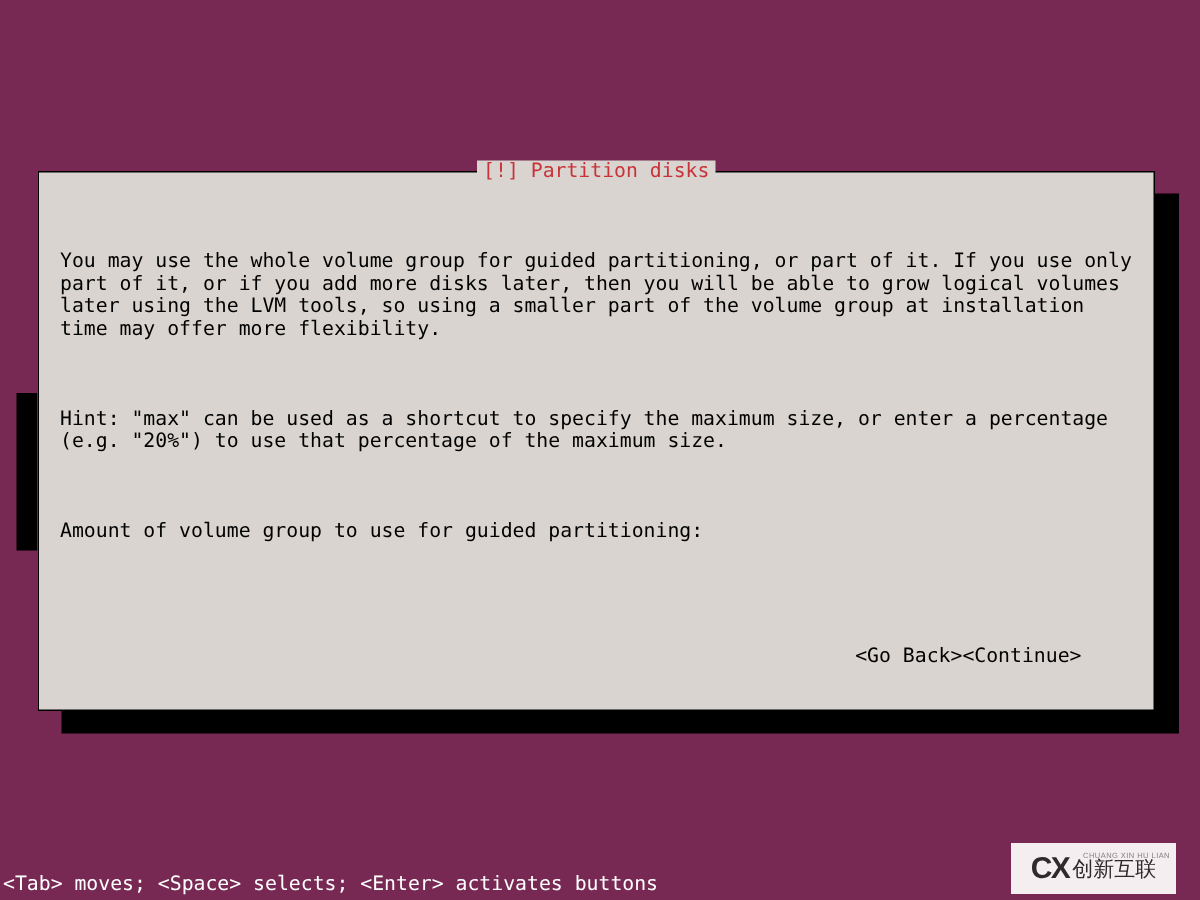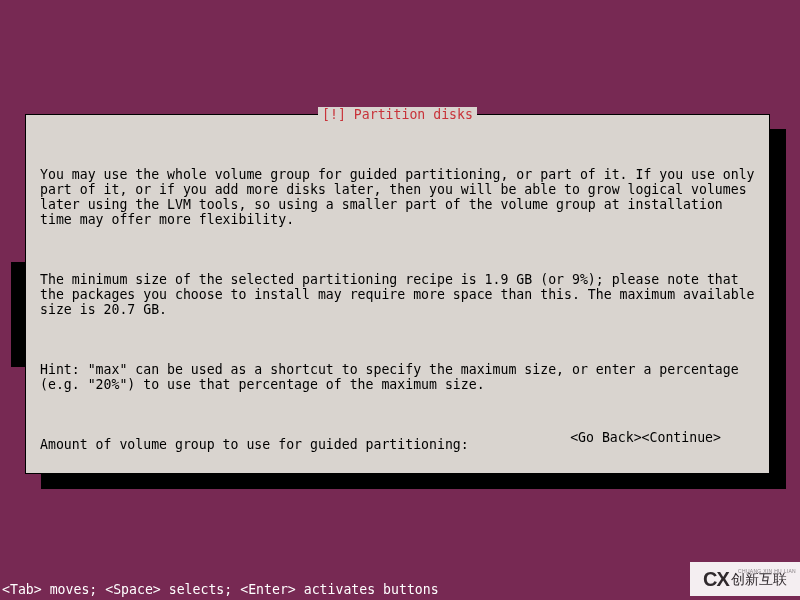--- a/index.html
+++ b/index.html
@@ -85,21 +85,21 @@
   .nav-btn { white-space: pre; }
   .help-bar {
     position: absolute;
     bottom: 3px;
     left: 2px;
     color: #fff;
     white-space: pre;
   }
   .watermark {
     position: absolute;
-    right: 0;
+    right: 16px;
     bottom: 4px;
     width: 110px;
     height: 34px;
     background: #fff;
     opacity: 0.92;
     display: flex;
     align-items: center;
     justify-content: center;
     font-family: Arial, sans-serif;
   }
@@ -141,21 +141,20 @@
 
 <div class="dialog">
   <div class="title-wrap">
     <span class="title">
       <span>[!] Partition disks</span>
     </span>
   </div>
 
   <div class="content">
     <div class="para">You may use the whole volume group for guided partitioning, or part of it. If you use only part of it, or if you add more disks later, then you will be able to grow logical volumes later using the LVM tools, so using a smaller part of the volume group at installation time may offer more flexibility.</div>
-    <div class="para">The minimum size of the selected partitioning recipe is 1.9 GB (or 9%); please note that the packages you choose to install may require more space than this. The maximum available size is 20.7 GB.</div>
     <div class="para">Hint: "max" can be used as a shortcut to specify the maximum size, or enter a percentage (e.g. "20%") to use that percentage of the maximum size.</div>
     <div class="prompt">Amount of volume group to use for guided partitioning:</div>
   </div>
 
 
   <div class="nav-row">
     <span class="nav-btn">&lt;Go Back&gt;</span>
     <span class="nav-btn">&lt;Continue&gt;</span>
   </div>
 </div>

